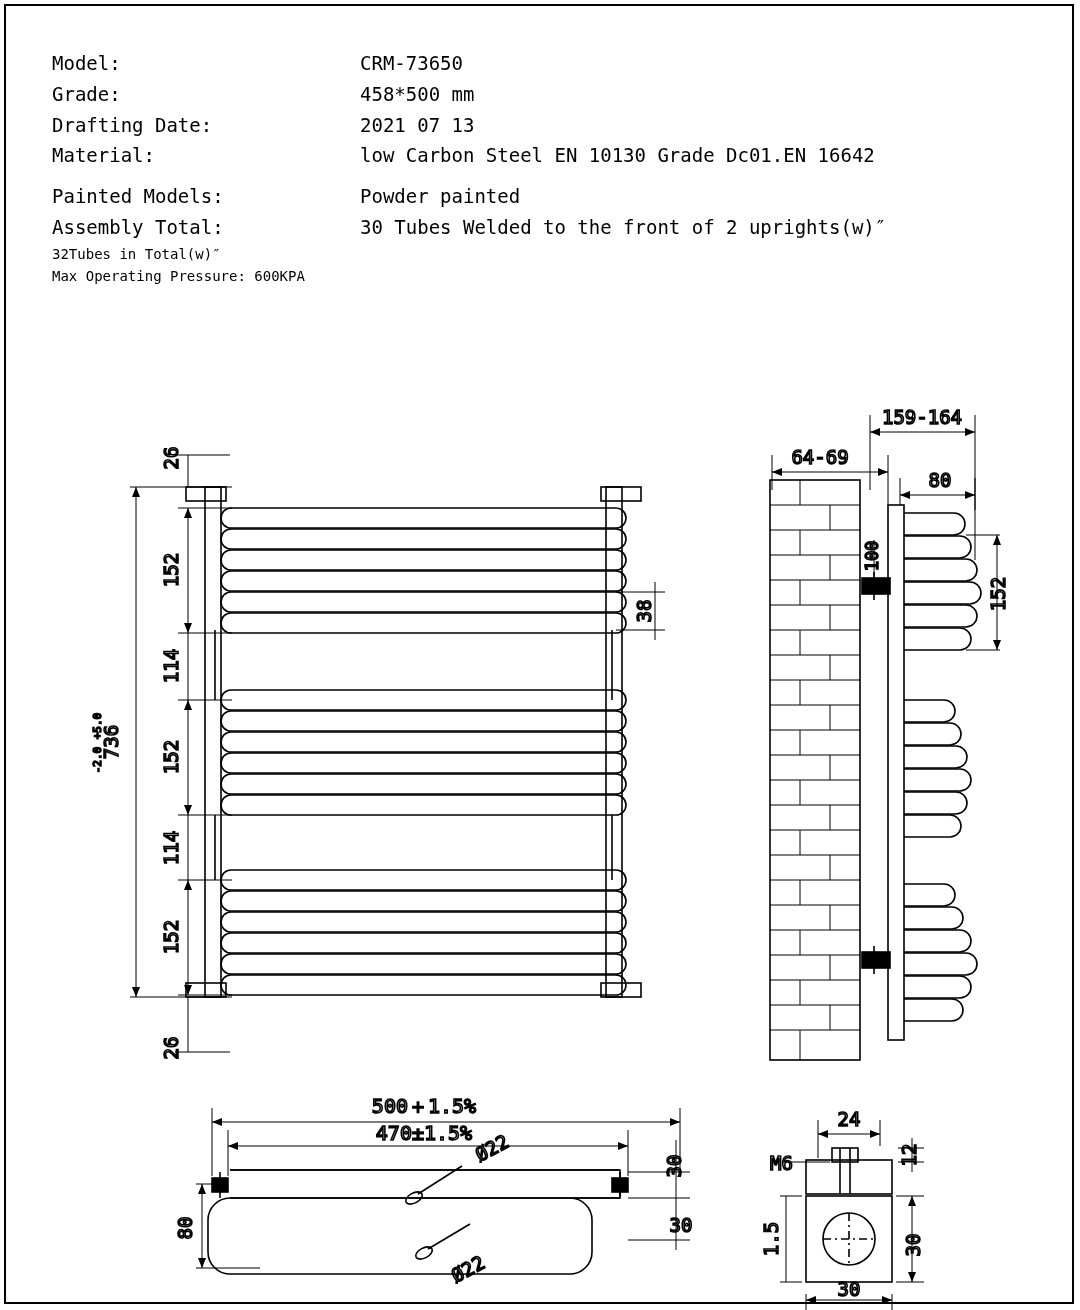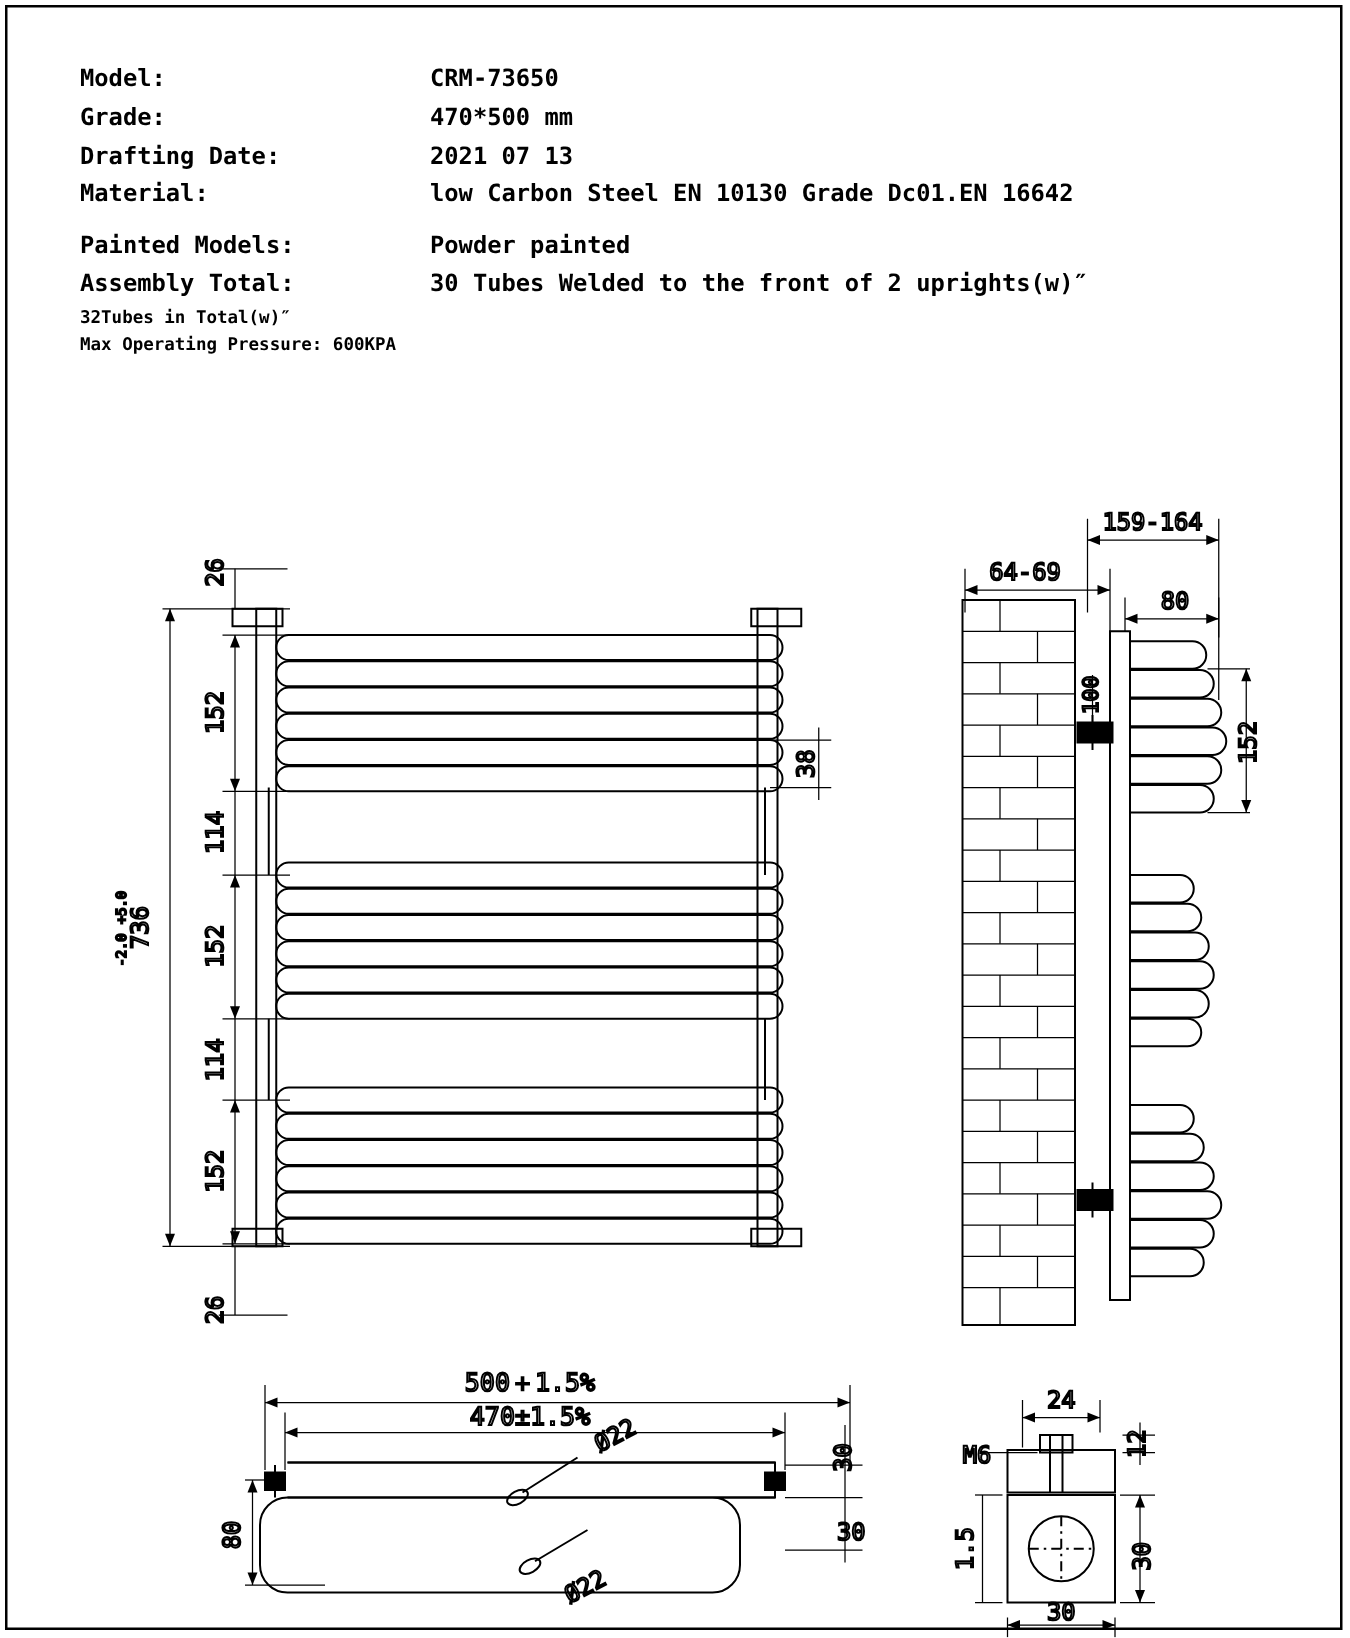--- a/index.html
+++ b/index.html
@@ -1,40 +1,40 @@
 <!DOCTYPE html>
 <html><head>
 <meta charset="utf-8">
 <style>
   html,body{margin:0;padding:0;background:#fff;}
   body{width:1080px;height:1310px;font-family:"DejaVu Sans Mono",monospace;color:#000;}
   #sheet{position:relative;width:1080px;height:1310px;overflow:hidden;}
   .border{position:absolute;left:4px;top:4px;width:1070px;height:1300px;border:2px solid #000;box-sizing:border-box;}
-  .spec{position:absolute;left:64px;top:48px;width:960px;font-weight:bold;}
+  .spec{position:absolute;left:52px;top:48px;width:960px;}
   .spec .row{display:flex;align-items:baseline;font-size:19px;line-height:1.62;}
   .spec .lbl{width:280px;flex:none;}
-  .spec .val{flex:1;}
+  .spec .val{flex:1;margin-left:28px;}
   .spec .free{font-size:14px;line-height:1.62;}
   svg{position:absolute;left:0;top:0;}
   text{font-family:"DejaVu Sans Mono",monospace;}
 </style>
 </head>
 <body>
 
 <div id="sheet">
   <div class="border"></div>
 
   <div class="spec">
     <div class="row">
       <span class="lbl">Model:</span>
       <span class="val">CRM-73650</span>
     </div>
     <div class="row">
       <span class="lbl">Grade:</span>
-      <span class="val">470*500 mm</span>
+      <span class="val">458*500 mm</span>
     </div>
     <div class="row">
       <span class="lbl">Drafting Date:</span>
       <span class="val">2021 07 13</span>
     </div>
     <div class="row">
       <span class="lbl">Material:</span>
       <span class="val">low Carbon Steel  EN 10130 Grade Dc01.EN 16642</span>
     </div>
     <div class="row" style="margin-top:10px;align-items:flex-end;">

